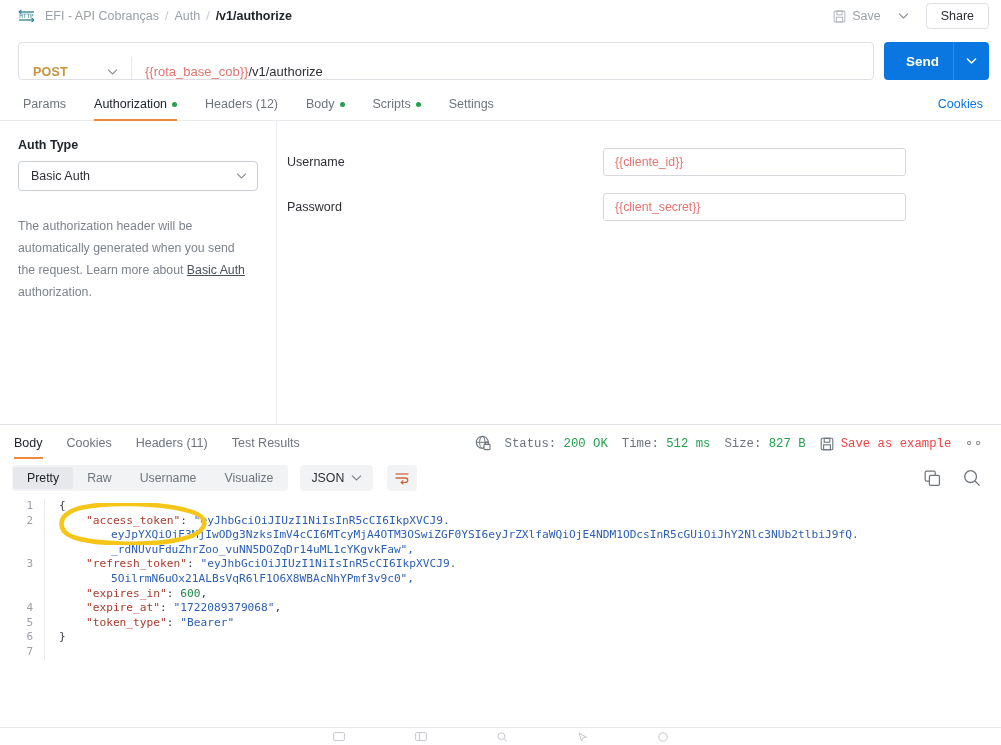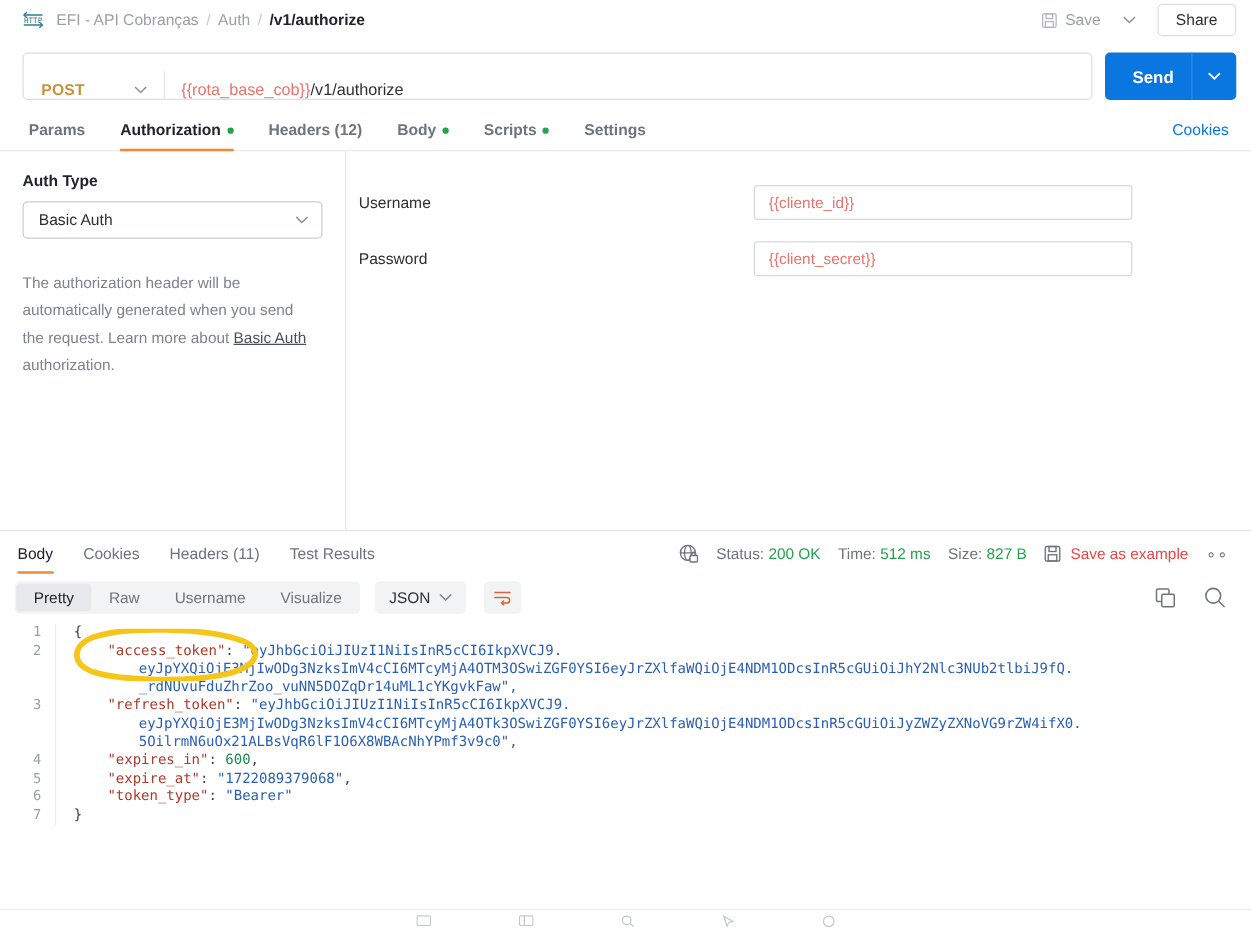--- a/index.html
+++ b/index.html
@@ -48,21 +48,21 @@
               border-radius: 4px; display: flex; align-items: center; font-weight: bold;
               font-size: 13.5px; }
   .send-label { padding: 0 14px 0 22px; }
   .send-div { width: 1px; height: 38px; background: #2f8ce6; }
   .send-caret { padding: 0 12px; font-size: 10px; font-weight: normal; }
 
   
   .req-tabs { display: flex; align-items: flex-end; padding: 0 18px; gap: 0;
               border-bottom: 1px solid #e8eaed; height: 32px; flex: 0 0 32px; position: relative; }
   .rtab { font-size: 12.5px; color: #6e747d; padding: 0 14px 9px 14px; position: relative;
-          display: flex; align-items: center; gap: 5px; white-space: nowrap; font-weight: bold; }
+          display: flex; align-items: center; gap: 5px; white-space: nowrap; }
   .rtab:first-child { padding-left: 5px; }
   .rtab.active { color: #20242b; }
   .rtab.active::after { content: ""; position: absolute; left: 14px; right: 14px;
     bottom: -1px; height: 2px; background: #ef8a3c; }
   .rtab:first-child.active::after { left: 5px; }
   .dot { width: 5px; height: 5px; border-radius: 50%; background: #23a24d; display: inline-block; }
   .cookies-link { margin-left: auto; font-size: 12.5px; color: #0a77e0; padding-bottom: 9px; }
 
   
   .auth-area { flex: 0 0 auto; display: flex; height: 303px; }
@@ -84,22 +84,22 @@
   
   .resp { border-top: 1px solid #e2e5e9; flex: 1; display: flex; flex-direction: column; min-height: 0; }
   .resp-tabs { height: 36px; display: flex; align-items: center; padding: 0 14px 0 14px;
                flex: 0 0 36px; }
   .rstab { font-size: 12.5px; color: #6e747d; padding: 0 12px; height: 36px;
            display: flex; align-items: center; position: relative; white-space: nowrap; }
   .rstab:first-child { padding-left: 0; padding-right: 12px; }
   .rstab.active { color: #20242b; }
   .rstab.active::after { content: ""; position: absolute; left: 0; right: 12px;
     bottom: 2px; height: 2px; background: #ef8a3c; }
-  .resp-meta { margin-left: auto; display: flex; align-items: center; gap: 14px;
-    font-size: 12.3px; color: #6e747d; padding-right: 4px; }
+  .resp-meta { margin-left: auto; display: flex; align-items: flex-end; gap: 14px;
+    font-size: 12.3px; color: #6e747d; padding-right: 4px; font-family: Liberation Mono, monospace; }
   .meta-val { color: #1f9d55; }
   .meta-val.green { color: #23a24d; }
   .save-example { display: flex; align-items: center; gap: 7px; color: #ef4444; }
   .dots { color: #6e747d; font-size: 13px; letter-spacing: 1px; }
 
   
   .viewer-bar { height: 34px; display: flex; align-items: center; padding: 0 14px 0 12px;
                 flex: 0 0 34px; gap: 0; }
   .seg { display: flex; align-items: center; background: #f2f3f5; border-radius: 4px;
          height: 26px; padding: 0 1px; }
@@ -348,21 +348,20 @@
           <div>5</div>
           <div>6</div>
           <div>7</div>
         </div>
         <div class="codecol">
           <div class="cline"><span class="p">{</span></div>
           <div class="cline"><span class="k">    "access_token"</span><span class="p">: </span><span class="s">"eyJhbGciOiJIUzI1NiIsInR5cCI6IkpXVCJ9.</span></div>
           <div class="cline"><span class="cont s">eyJpYXQiOjE3MjIwODg3NzksImV4cCI6MTcyMjA4OTM3OSwiZGF0YSI6eyJrZXlfaWQiOjE4NDM1ODcsInR5cGUiOiJhY2Nlc3NUb2tlbiJ9fQ.</span></div>
           <div class="cline"><span class="cont s">_rdNUvuFduZhrZoo_vuNN5DOZqDr14uML1cYKgvkFaw",</span></div>
           <div class="cline"><span class="k">    "refresh_token"</span><span class="p">: </span><span class="s">"eyJhbGciOiJIUzI1NiIsInR5cCI6IkpXVCJ9.</span></div>
-          <div class="cline"><span class="cont s">eyJpYXQiOjE3MjIwODg3NzksImV4cCI6MTcyMjA4OTk3OSwiZGF0YSI6eyJrZXlfaWQiOjE4NDM1ODcsInR5cGUiOiJyZWZyZXNoVG9rZW4ifX0.</span></div>
           <div class="cline"><span class="cont s">5OilrmN6uOx21ALBsVqR6lF1O6X8WBAcNhYPmf3v9c0",</span></div>
           <div class="cline"><span class="k">    "expires_in"</span><span class="p">: </span><span class="n">600</span><span class="p">,</span></div>
           <div class="cline"><span class="k">    "expire_at"</span><span class="p">: </span><span class="s">"1722089379068"</span><span class="p">,</span></div>
           <div class="cline"><span class="k">    "token_type"</span><span class="p">: </span><span class="s">"Bearer"</span></div>
           <div class="cline"><span class="p">}</span></div>
         </div>
       </div>
 
       <svg class="annot" style="left:56px; top:8px;" width="160" height="42" viewBox="0 0 160 42">
         <path d="M18 7 C42 -2, 110 -1, 139 10 C155 17, 150 30, 126 36 C96 43, 40 42, 17 34 C2 28, 1 14, 18 7 Z" fill="none" stroke="#f5c518" stroke-width="4.5" stroke-linecap="round"></path>

